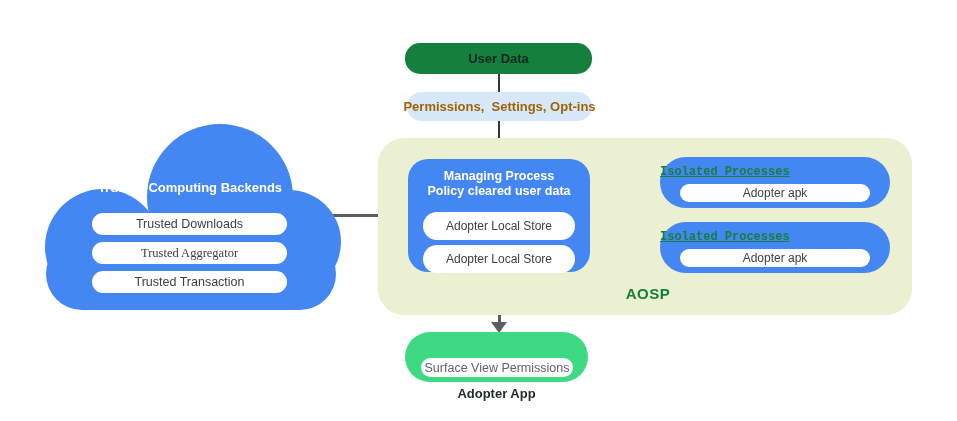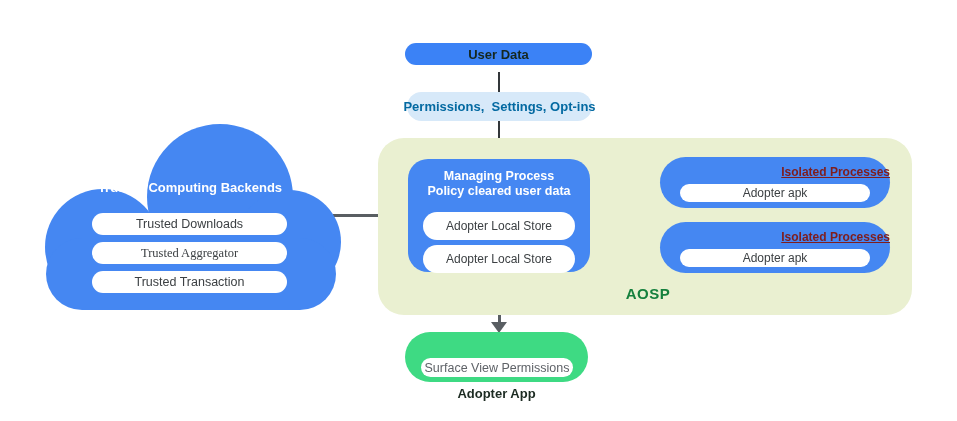--- a/index.html
+++ b/index.html
@@ -5,42 +5,42 @@
   html,body{margin:0;padding:0;background:#ffffff;}
   body{font-family:"Liberation Sans",sans-serif;}
   .canvas{position:relative;width:957px;height:421px;background:#ffffff;overflow:hidden;}
 
   
   .abs{position:absolute;box-sizing:border-box;}
   .pill-white{background:#ffffff;border-radius:999px;display:flex;align-items:center;justify-content:center;
               color:#3c4043;font-size:12.5px;}
 
   
-  .user-data{left:405px;top:43px;width:187px;height:22px;background:#3b82f6;border-radius:15px;
+  .user-data{left:405px;top:43px;width:187px;height:31px;background:#15803d;border-radius:15px;
              display:flex;align-items:center;justify-content:center;font-weight:bold;font-size:13px;color:#15271e;}
   .permissions{left:407px;top:92px;width:185px;height:29px;background:#d7e9f9;border-radius:15px;
-               display:flex;align-items:center;justify-content:center;font-weight:bold;font-size:13px;color:#0369a1;white-space:pre;}
+               display:flex;align-items:center;justify-content:center;font-weight:bold;font-size:13px;color:#a16207;white-space:pre;}
 
   
   .cloud-svg{left:40px;top:118px;width:305px;height:197px;}
   .cloud-title{left:78px;top:180px;width:224px;color:#ffffff;font-size:13px;font-weight:bold;text-align:center;}
   .cloud-pill{left:92px;width:195px;height:22px;}
 
   
   .aosp-box{left:378px;top:138px;width:534px;height:177px;background:#eaf0d1;border-radius:26px;}
   .aosp-label{left:598px;top:285px;width:100px;text-align:center;font-size:15px;font-weight:bold;color:#15803d;letter-spacing:.5px;}
 
   
   .managing{left:408px;top:159px;width:182px;height:113px;background:#4587f2;border-radius:20px;}
   .managing-title{left:408px;top:169px;width:182px;color:#ffffff;font-size:12.5px;font-weight:bold;line-height:15px;text-align:center;}
   .store-pill{left:423px;width:152px;height:28px;font-size:12px;}
 
   
   .iso-box{left:660px;width:230px;height:51px;background:#4587f2;border-radius:26px;}
-  .iso-title{left:660px;width:230px;color:#7f1d1d;font-size:12px;font-weight:bold;text-align:right;text-decoration:underline;}
+  .iso-title{left:660px;width:230px;color:#15803d;font-size:12px;font-weight:bold;text-align:left;text-decoration:underline;font-family:Liberation Mono, monospace;}
   .iso-pill{left:680px;width:190px;height:18px;font-size:12px;}
 
   
   .adopter{left:405px;top:332px;width:183px;height:50px;background:#3eda83;border-radius:25px;}
   .adopter-title{left:405px;top:339px;width:183px;font-size:13px;font-weight:bold;color:#1c2b22;text-align:center;margin-top:47px;}
   .svc-pill{left:421px;top:358px;width:152px;height:19px;color:#5f6368;font-size:12.5px;}
 
   
   .hline{background:#595e62;height:3px;}
   .vline{background:#595e62;width:3px;}

